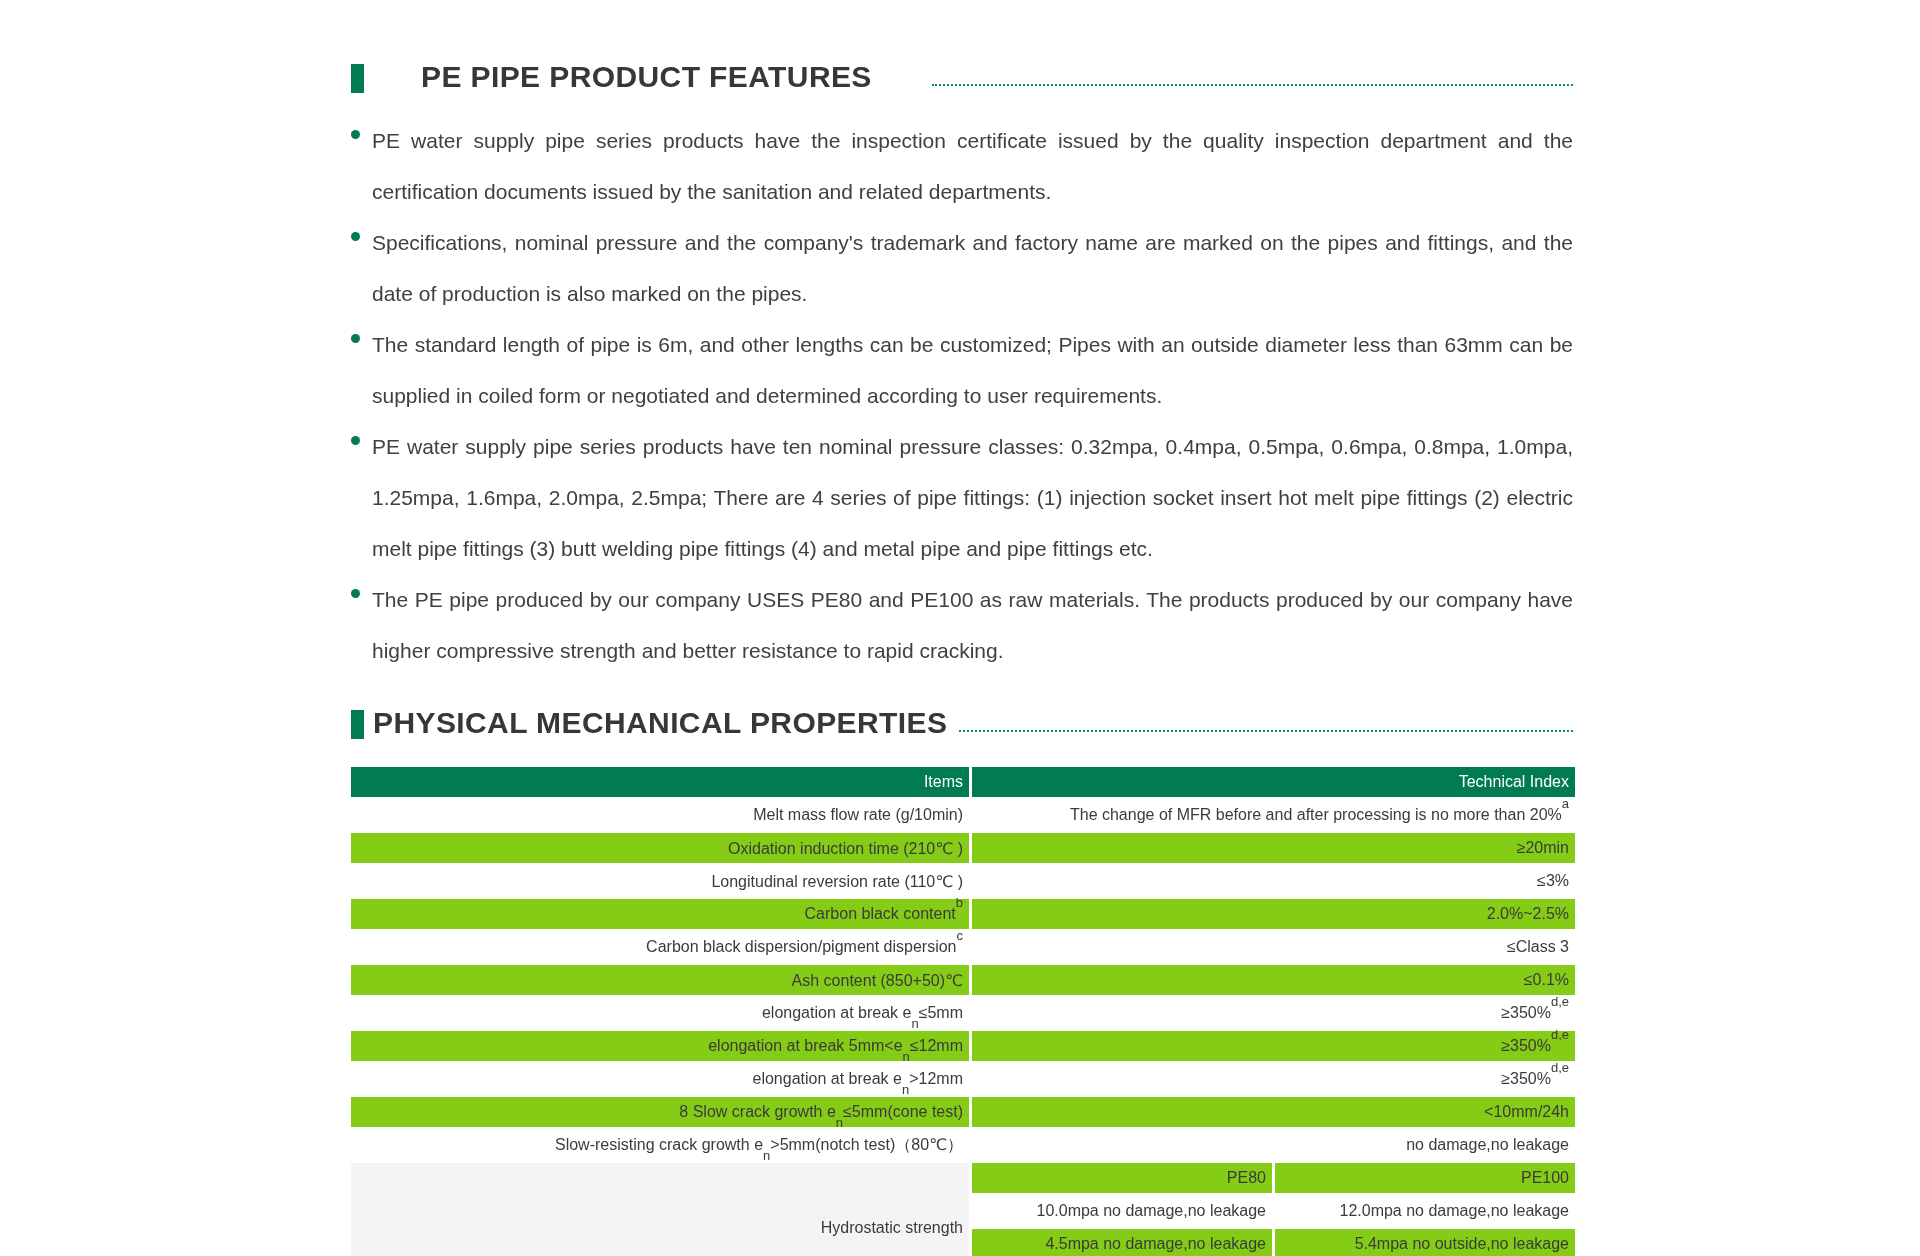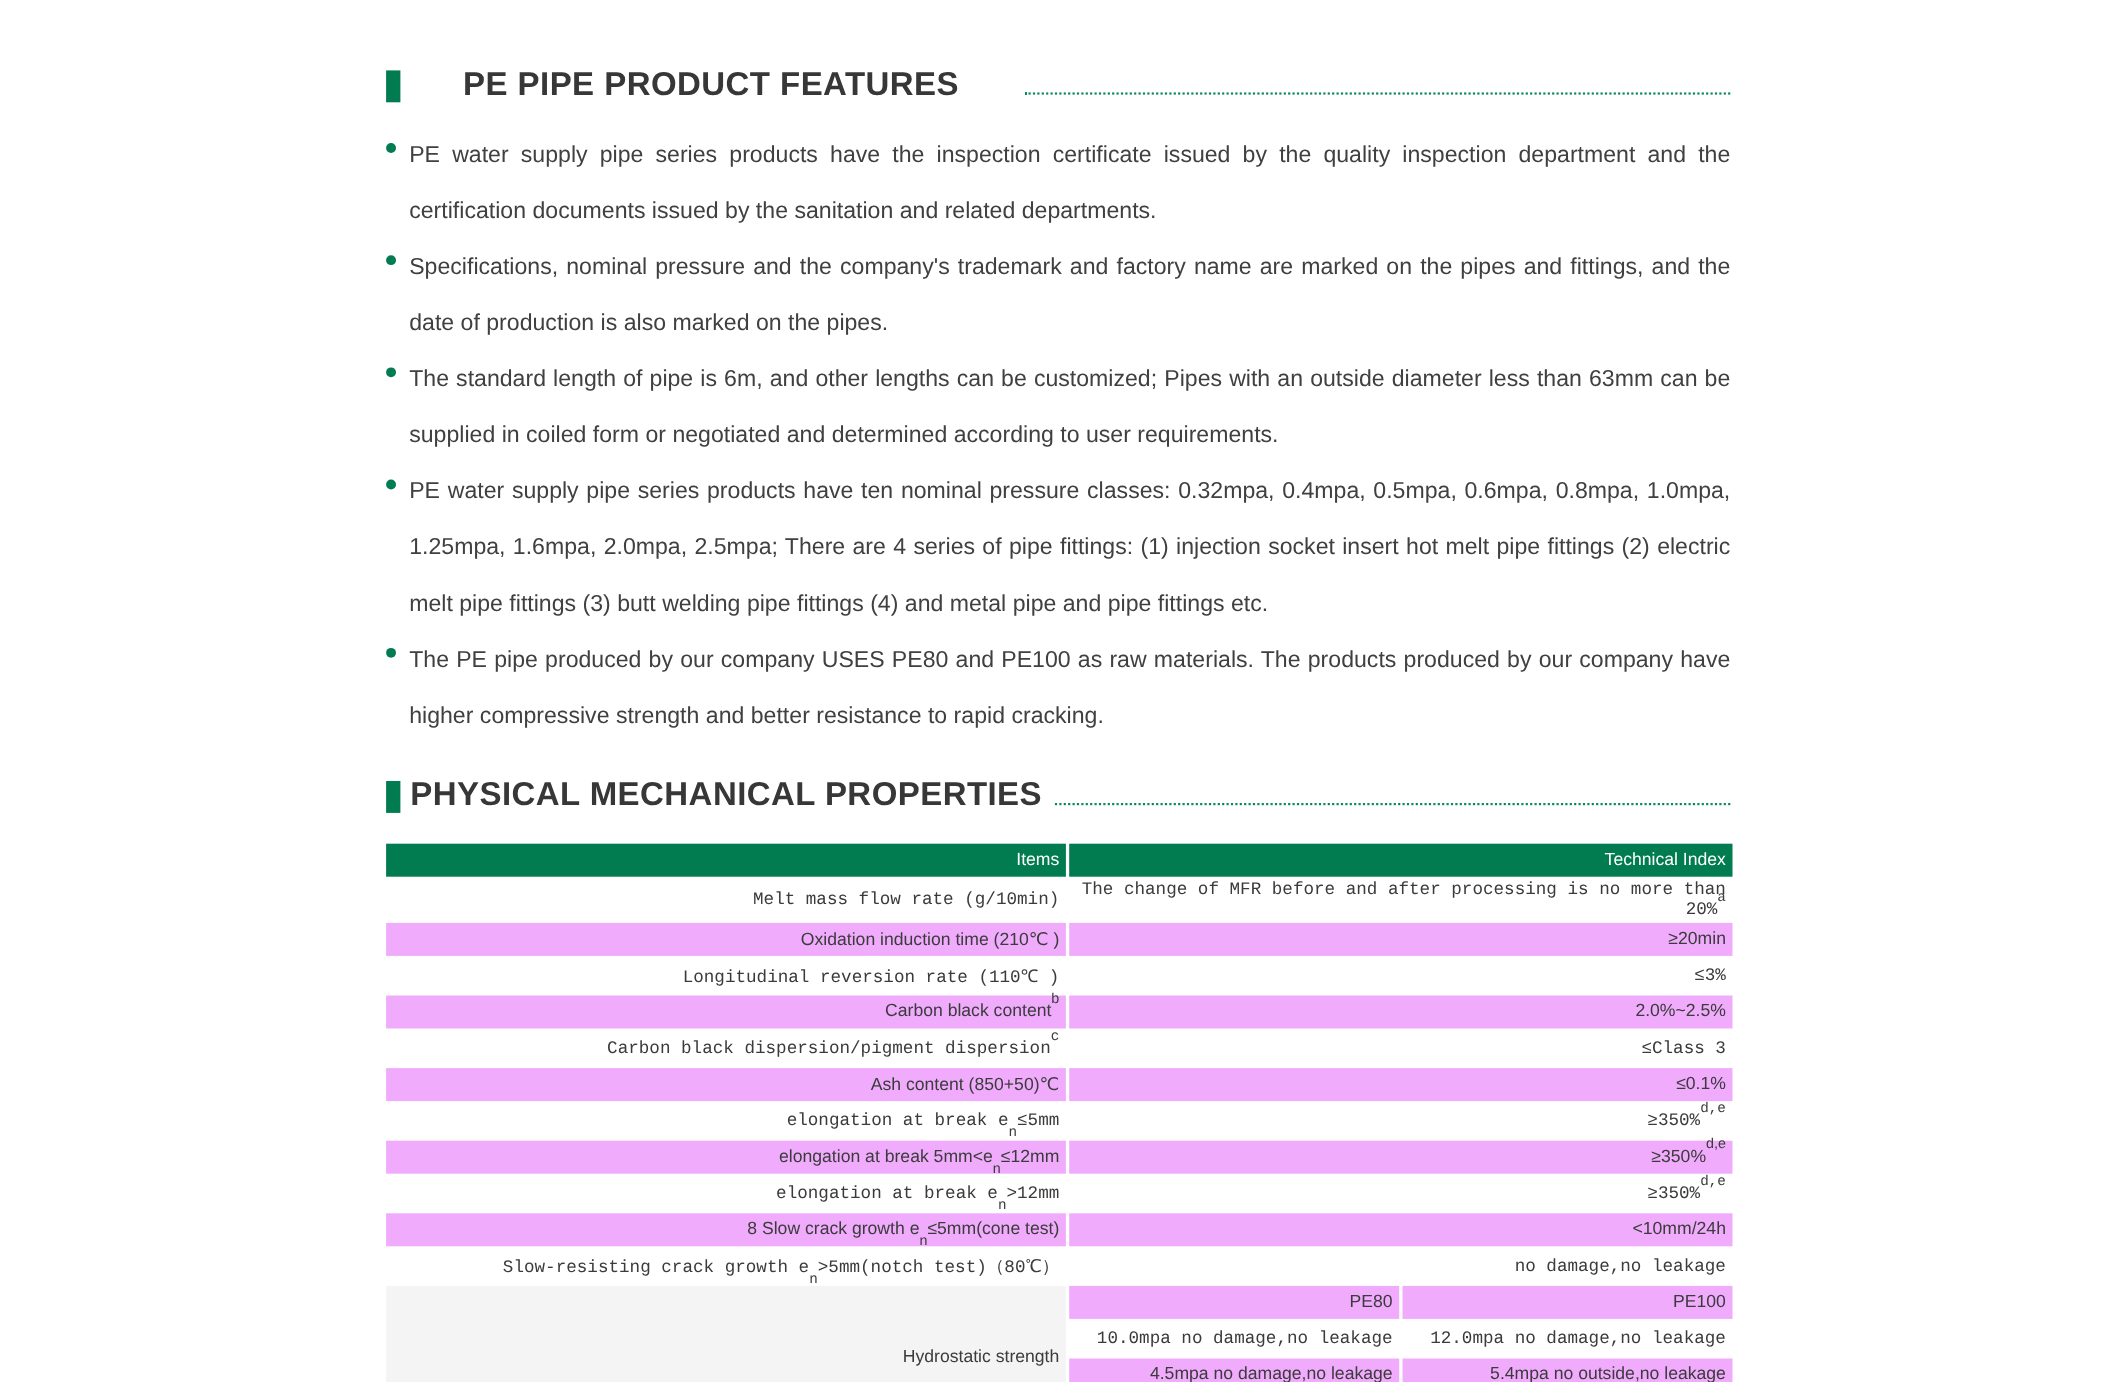--- a/index.html
+++ b/index.html
@@ -43,22 +43,22 @@
     margin-top:24px; border-collapse:separate; border-spacing:3px;
     width:1228px; table-layout:fixed; margin-left:-3px;
   }
   table.props td, table.props th {
     height:30px; text-align:right; vertical-align:middle;
     font-size:16px; font-weight:normal; color:#3b3b3b; padding:0 6px;
   }
   table.props th {
     background:#007C50; color:#ffffff; font-size:16px;
   }
-  td.gray  { background:#f0abfc; }
-  td.white { background:#ffffff;font-family:Liberation Mono, monospace; }
+  td.gray  { background:#84cc16; }
+  td.white { background:#ffffff; }
   td.hydro { background:#f4f4f4; }
   sup { font-size:13px; line-height:0; position:relative; top:-6px; }
   sub { font-size:13px; line-height:0; position:relative; top:6px; }
 </style>
 </head>
 <body>
 
 <div class="content">
 
   <div class="sec-head first">

